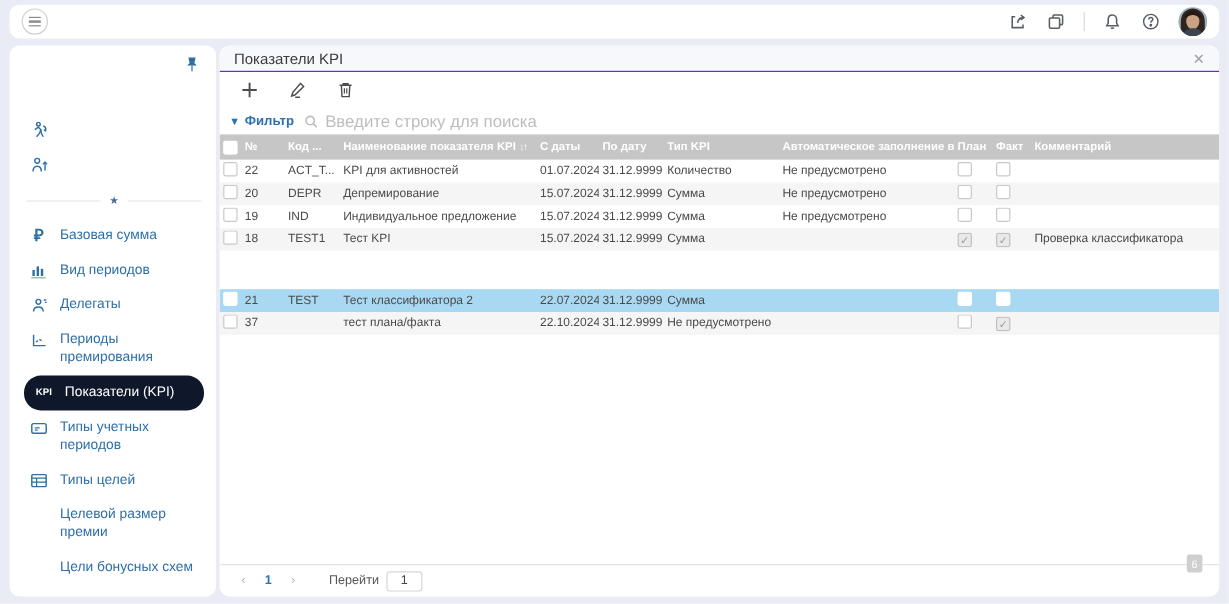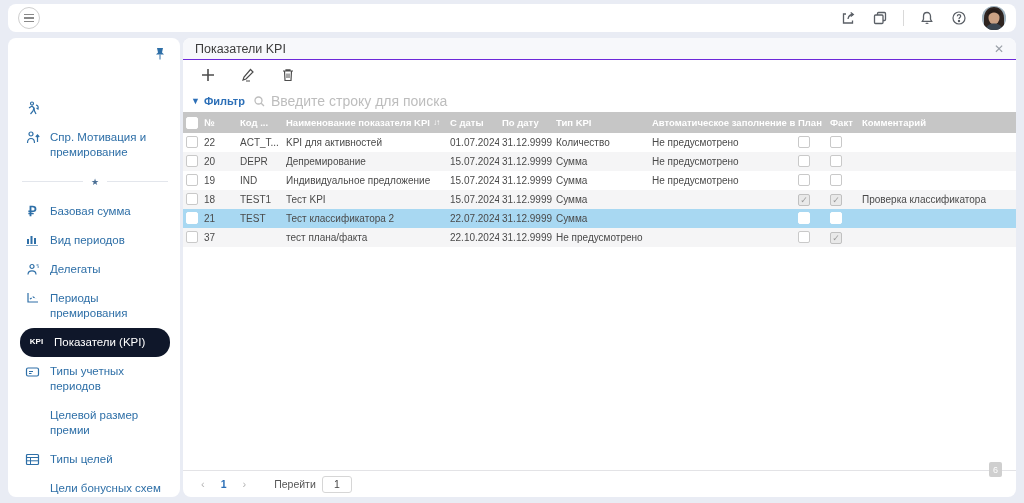--- a/index.html
+++ b/index.html
@@ -86,21 +86,21 @@
   .sort-ic { font-size:8px; letter-spacing:-1px; }
   .cb {
     width:12px; height:12px; border:1px solid #c9c9c9; border-radius:2px; background:#fff;
     display:inline-flex; align-items:center; justify-content:center;
     font-size:9px; color:#9a9a9a; cursor:pointer;
   }
   .thead .cb { border-color:#fff; }
   .trow { height:19px; font-size:10px; color:#4a4a4a; cursor:pointer; }
   .trow .td { padding:0 3px; white-space:nowrap; overflow:hidden; }
   .trow.alt { background:#f5f5f6; }
-  .trow.selected { background:#a8d8f2; }
+  .trow.selected { background:#a8d8f2;margin-top:32px; }
   .trow .cb.checked { background:#e9e9e9; border-color:#c0c0c0; }
   .trow.selected .cb { border-color:#fff; box-shadow:0 0 0 1px #ffffff inset; }
   .tbody-fill { flex:1; }
   
   .panel-foot {
     flex:0 0 auto; height:27px; border-top:1px solid #e3e3e6; position:relative;
     display:flex; align-items:center; gap:6px; padding:0 14px; font-size:10.5px; color:#555;
   }
   .pg-arrow { color:#b5b5b5; cursor:pointer; font-size:11px; padding:0 4px; }
   .pg-num { color:#2c6fb7; font-weight:bold; padding:0 6px; cursor:pointer; }
@@ -188,21 +188,20 @@
 
     <div class="nav-item">
       <span class="nicon">
         <svg width="16" height="15" viewBox="0 0 16 15" fill="none" stroke="#2e6fa7" stroke-width="1.2">
           <circle cx="6" cy="4" r="2"></circle>
             <path d="M2.5 13 C2.5 10 4 8.5 6 8.5 C8 8.5 9.5 10 9.5 13"></path>
             <path d="M12.5 12 V5"></path>
             <path d="M10.8 7 L12.5 5 L14.2 7"></path>
         </svg>
       </span>
-      <span>Спр. Мотивация и премирование</span>
     </div>
 
     <div class="nav-sep">
       <span class="line"></span>
         <span class="star">★</span>
         <span class="line"></span>
     </div>
 
     <div class="nav-item">
       <span class="nicon" style="font-size:14px;font-weight:bold;">₽</span>
@@ -250,32 +249,32 @@
     <div class="nav-item">
       <span class="nicon">
         <svg width="15" height="13" viewBox="0 0 15 13" fill="none" stroke="#2e6fa7" stroke-width="1.2">
           <rect x="1.5" y="3" width="12" height="8" rx="1.5"></rect>
             <path d="M4 6.5 H8 M4 8.5 H6.5" stroke-width="1"></path>
         </svg>
       </span>
       <span>Типы учетных периодов</span>
     </div>
 
-    <div class="nav-item no-icon">
-      <span>Целевой размер премии</span>
-    </div>
-
     <div class="nav-item">
       <span class="nicon">
         <svg width="15" height="13" viewBox="0 0 15 13" fill="none" stroke="#2e6fa7" stroke-width="1.2">
           <rect x="1.5" y="1.5" width="12" height="10" rx="1"></rect>
             <path d="M1.5 4.5 H13.5 M5.5 4.5 V11.5 M1.5 7.8 H13.5" stroke-width="1"></path>
         </svg>
       </span>
       <span>Типы целей</span>
+    </div>
+
+    <div class="nav-item no-icon">
+      <span>Целевой размер премии</span>
     </div>
 
     <div class="nav-item no-icon">
       <span>Цели бонусных схем</span>
     </div>
 
   </div>
 </div>
 
 <div class="panel">

